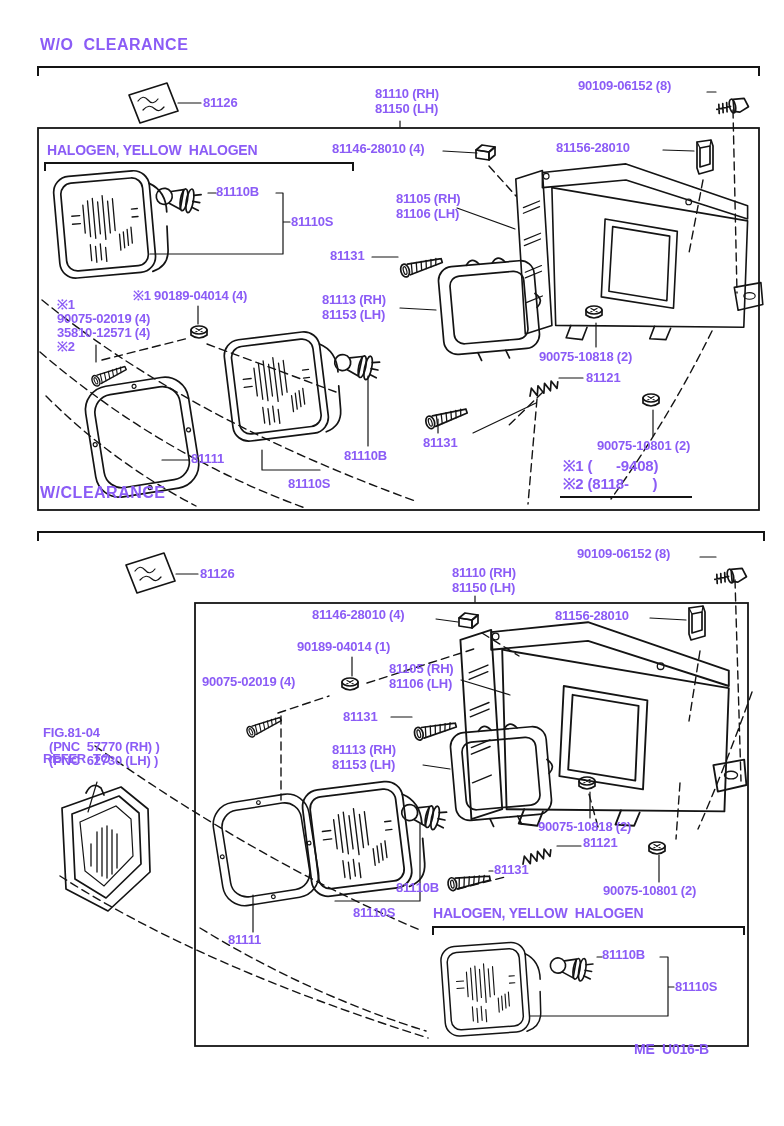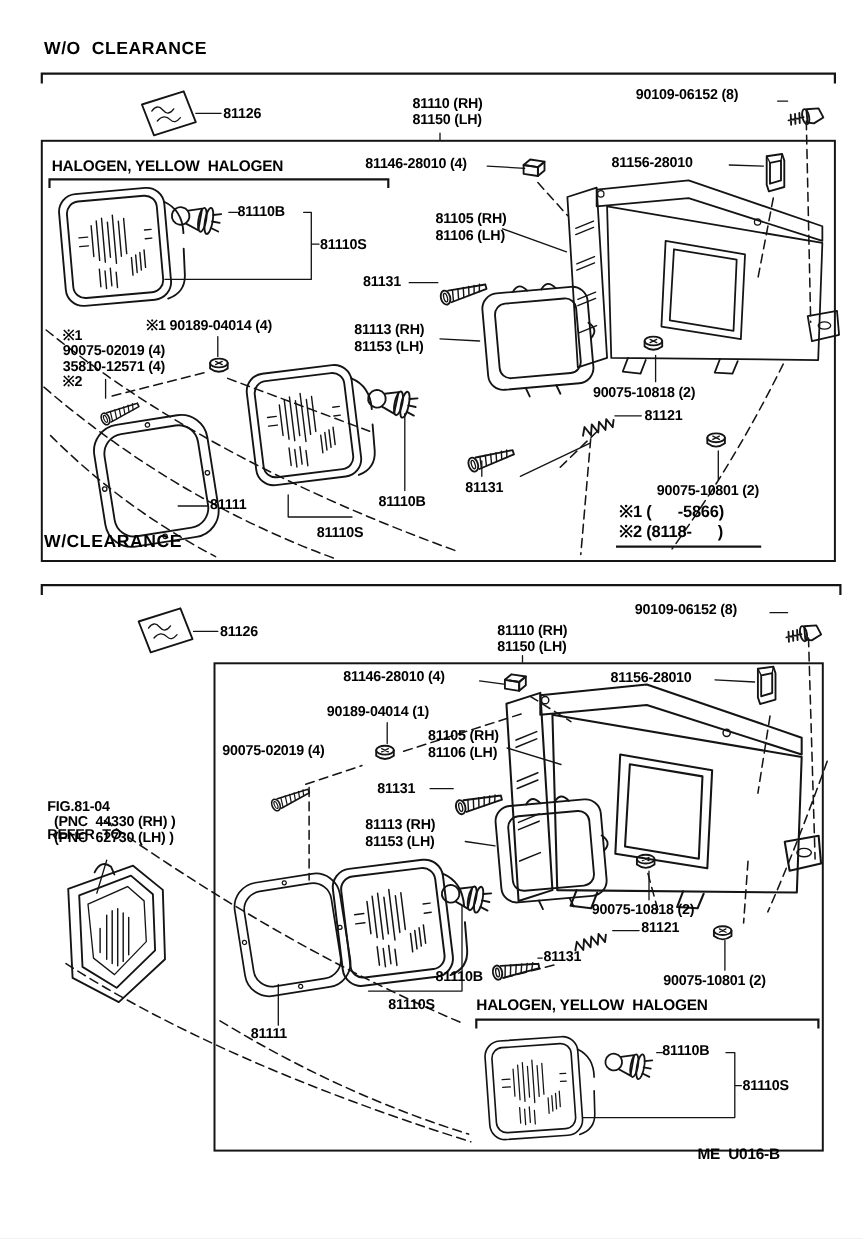--- a/index.html
+++ b/index.html
@@ -2,21 +2,21 @@
 <html><head>
 <meta charset="utf-8">
 <style>
   html,body{margin:0;padding:0;background:#e8e8e8;}
   .sheet{
     position:relative;width:784px;height:1126px;background:#ffffff;
     font-family:"Liberation Sans",sans-serif;overflow:hidden;margin:0 auto;
   }
   .art{position:absolute;left:0;top:0;}
   .lbl{
-    position:absolute;color:#000000;font:700 13px/1.1 "Liberation Sans",sans-serif;
+    position:absolute;color:#8b5cf6;font:700 13px/1.1 "Liberation Sans",sans-serif;
     letter-spacing:-0.2px;white-space:pre;
   }
   .lbl.h{font-size:16px;letter-spacing:0.5px;}
   .lbl.m{font-size:14px;}
   .lbl.lg{font-size:15px;}
   svg .ln{stroke:#141414;fill:none;stroke-width:1.7;stroke-linejoin:round;stroke-linecap:round;}
   svg .thin{stroke:#141414;fill:none;stroke-width:1.2;stroke-linecap:round;}
   svg .dash{stroke:#141414;fill:none;stroke-width:1.4;stroke-dasharray:8 5;stroke-linecap:round;}
   svg .hatch{stroke:#141414;fill:none;stroke-width:1.3;stroke-linecap:round;}
   svg .box{stroke:#141414;fill:none;stroke-width:1.8;}
@@ -229,38 +229,38 @@
   <div class="lbl" style="left:57px;top:312px">90075-02019 (4)</div>
   <div class="lbl" style="left:57px;top:326px">35810-12571 (4)</div>
   <div class="lbl" style="left:57px;top:340px">※2</div>
   <div class="lbl" style="left:539px;top:350px">90075-10818 (2)</div>
   <div class="lbl" style="left:586px;top:371px">81121</div>
   <div class="lbl" style="left:423px;top:436px">81131</div>
   <div class="lbl" style="left:597px;top:439px">90075-10801 (2)</div>
   <div class="lbl" style="left:191px;top:452px">81111</div>
   <div class="lbl" style="left:344px;top:449px">81110B</div>
   <div class="lbl" style="left:288px;top:477px">81110S</div>
-  <div class="lbl lg" style="left:563px;top:458px">※1 (      -5866)</div>
+  <div class="lbl lg" style="left:563px;top:458px">※1 (      -9408)</div>
   <div class="lbl lg" style="left:563px;top:476px">※2 (8118-      )</div>
 
   <div class="lbl h" style="left:40px;top:484px">W/CLEARANCE</div>
   <div class="lbl" style="left:200px;top:567px">81126</div>
   <div class="lbl" style="left:577px;top:547px">90109-06152 (8)</div>
   <div class="lbl" style="left:452px;top:566px">81110 (RH)</div>
   <div class="lbl" style="left:452px;top:581px">81150 (LH)</div>
   <div class="lbl" style="left:312px;top:608px">81146-28010 (4)</div>
   <div class="lbl" style="left:555px;top:609px">81156-28010</div>
   <div class="lbl" style="left:297px;top:640px">90189-04014 (1)</div>
   <div class="lbl" style="left:389px;top:662px">81105 (RH)</div>
   <div class="lbl" style="left:389px;top:677px">81106 (LH)</div>
   <div class="lbl" style="left:202px;top:675px">90075-02019 (4)</div>
   <div class="lbl" style="left:343px;top:710px">81131</div>
   <div class="lbl" style="left:43px;top:752px">REFER  TO</div>
   <div class="lbl" style="left:43px;top:726px">FIG.81-04</div>
-  <div class="lbl" style="left:49px;top:740px">(PNC  44330 (RH) )</div>
+  <div class="lbl" style="left:49px;top:740px">(PNC  57770 (RH) )</div>
   <div class="lbl" style="left:49px;top:754px">(PNC  62730 (LH) )</div>
   <div class="lbl" style="left:332px;top:743px">81113 (RH)</div>
   <div class="lbl" style="left:332px;top:758px">81153 (LH)</div>
   <div class="lbl" style="left:538px;top:820px">90075-10818 (2)</div>
   <div class="lbl" style="left:583px;top:836px">81121</div>
   <div class="lbl" style="left:494px;top:863px">81131</div>
   <div class="lbl" style="left:603px;top:884px">90075-10801 (2)</div>
   <div class="lbl" style="left:396px;top:881px">81110B</div>
   <div class="lbl" style="left:353px;top:906px">81110S</div>
   <div class="lbl m" style="left:433px;top:906px">HALOGEN, YELLOW  HALOGEN</div>

